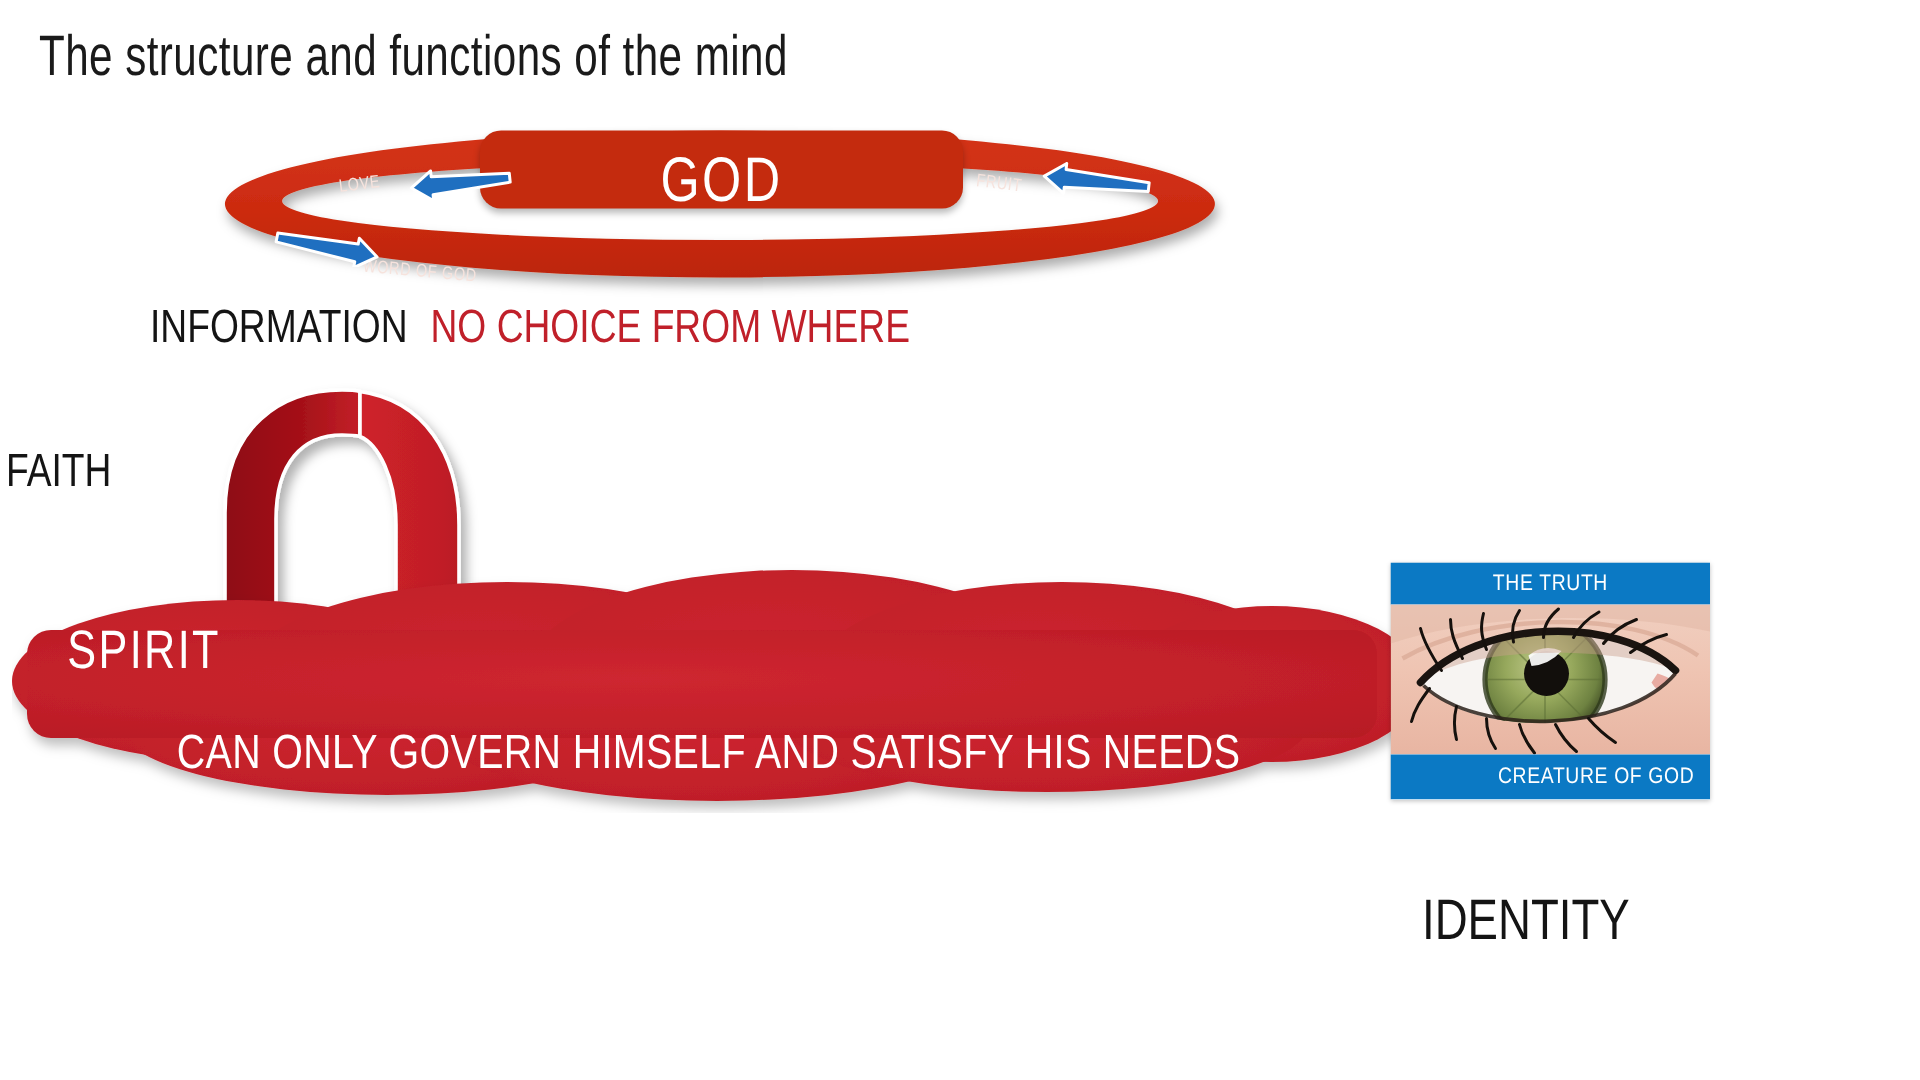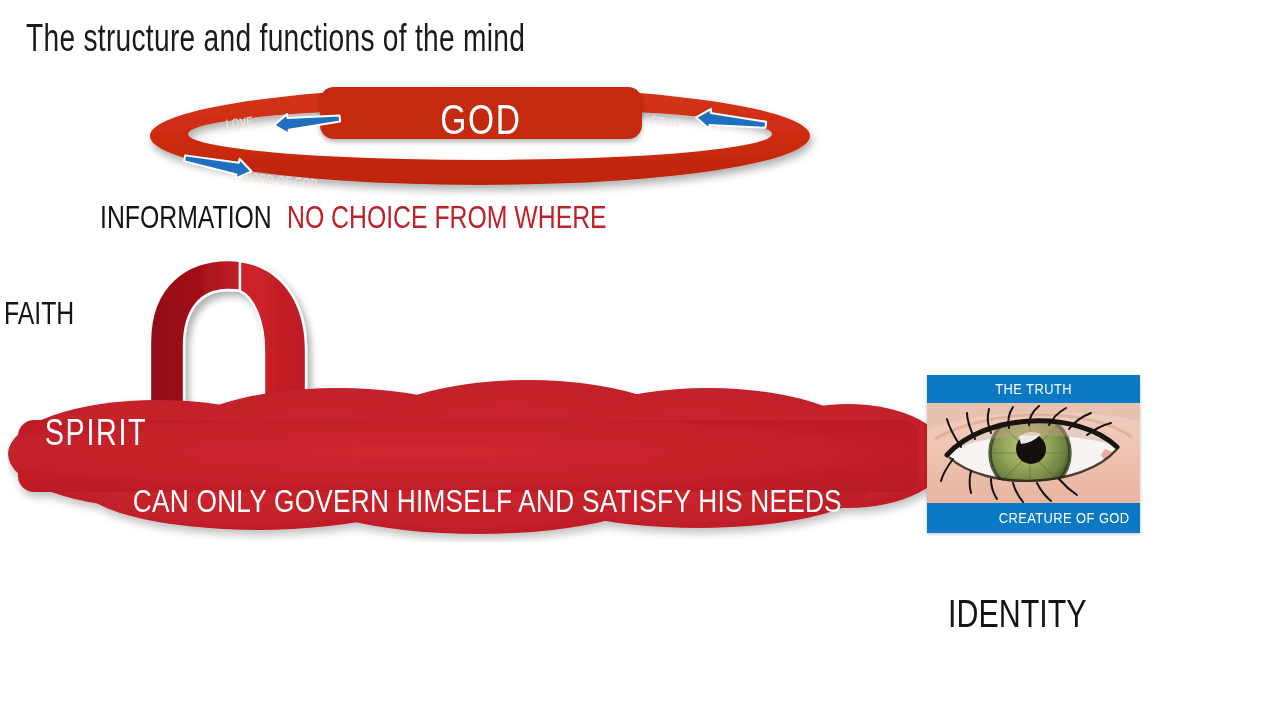--- a/index.html
+++ b/index.html
@@ -112,25 +112,26 @@
     font-size: 36px;
     line-height: 42px;
     font-family: "Liberation Sans Narrow", "Liberation Sans", sans-serif;
     margin-left: 32px;
   }
   #spirit-label span { display:inline-block; transform: scaleX(0.80); letter-spacing: 2px; }
 
   #spirit-subtitle {
     left: 0; top: 482px;
     width: 920px;
-    text-align: right;
+    text-align: center;
     color: #ffffff;
     font-size: 32px;
     line-height: 38px;
     font-family: "Liberation Sans Narrow", "Liberation Sans", sans-serif;
+    padding-left: 12px;
   }
   #spirit-subtitle span { display:inline-block; transform: scaleX(0.82); letter-spacing: 0.3px; }
 
   
   #identity-card {
     left: 927px;
     top: 375px;
     width: 213px;
     height: 158px;
     overflow: hidden;

